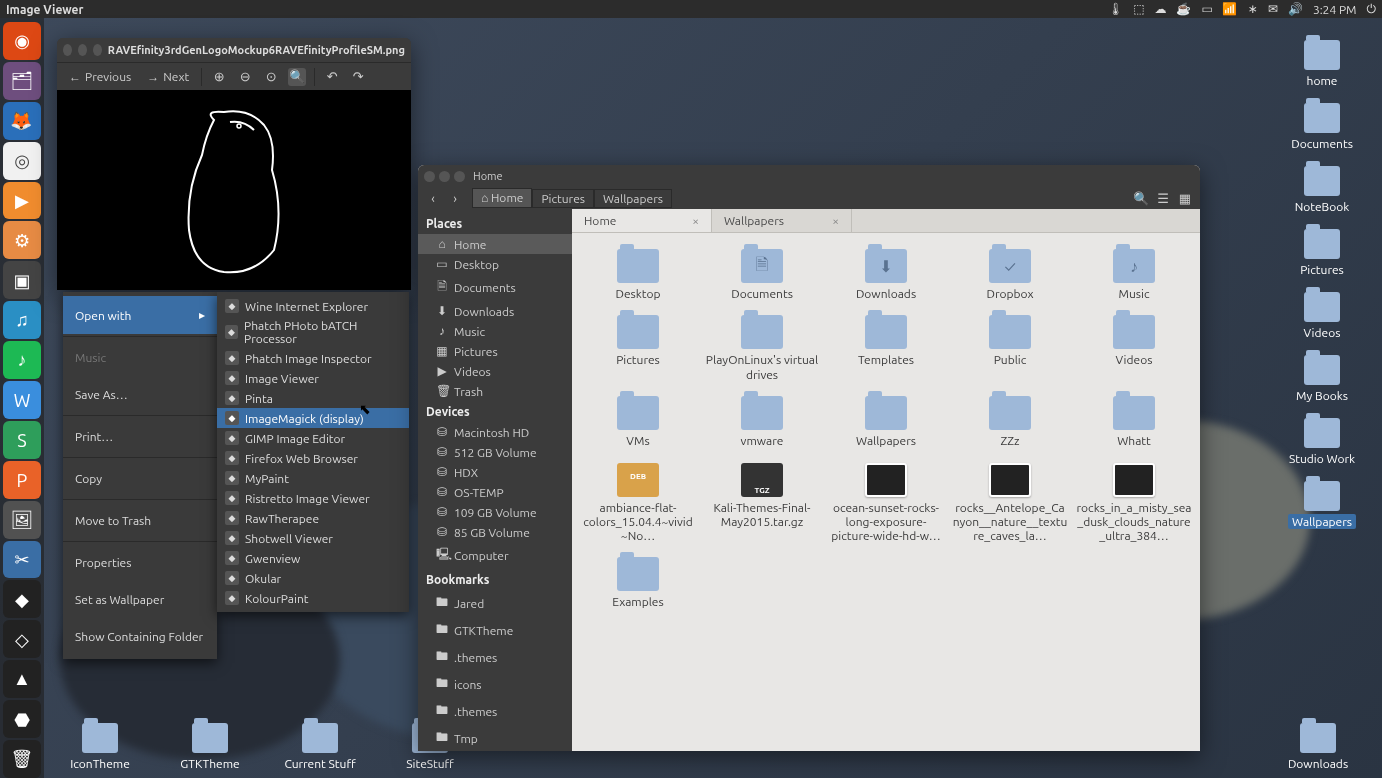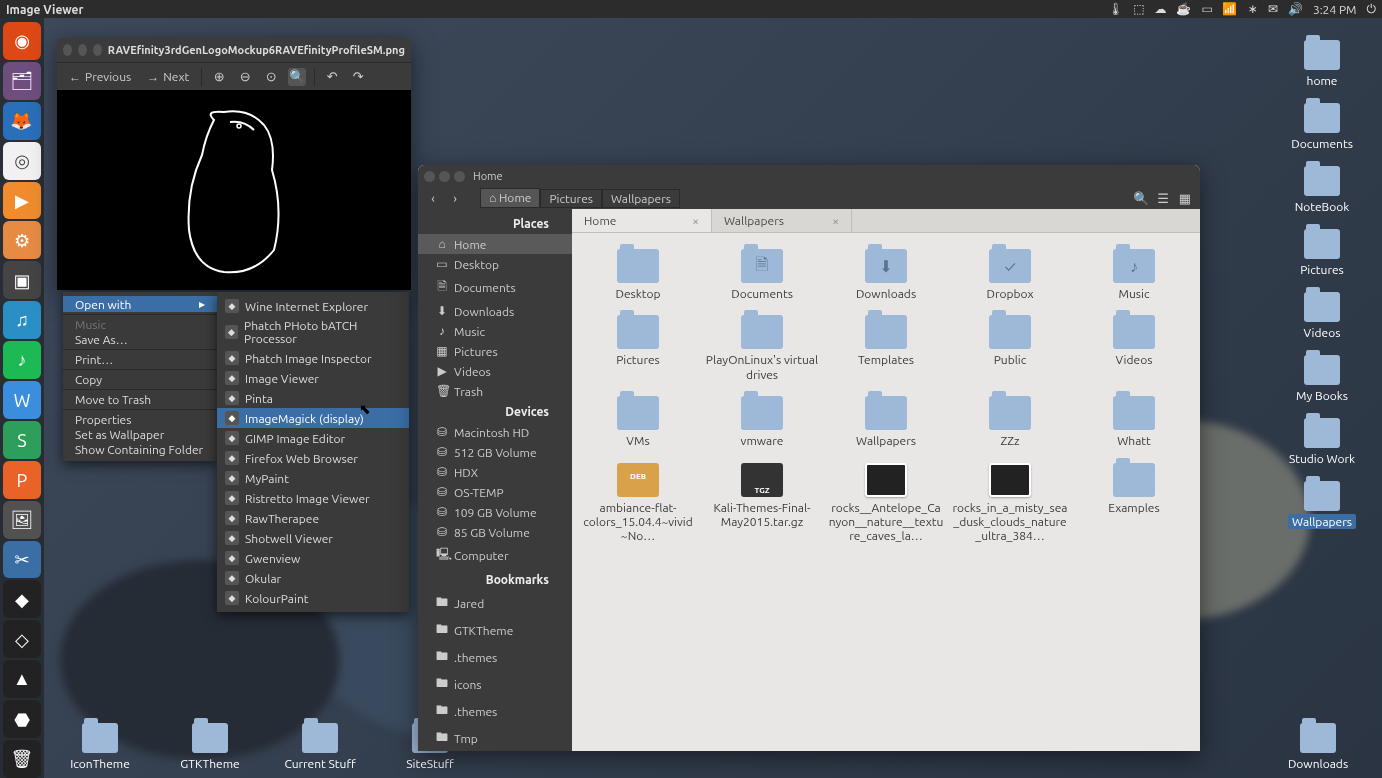--- a/index.html
+++ b/index.html
@@ -45,45 +45,45 @@
 .win-iv .toolbar { height:28px; display:flex; align-items:center; gap:8px; padding:0 8px; border-top:1px solid #2a2a2a; }
 .win-iv .toolbar .btn { display:flex; align-items:center; gap:4px; font-size:11px; color:#ccc; padding:2px 4px; }
 .win-iv .toolbar .sep { width:1px; height:18px; background:#2a2a2a; }
 .win-iv .toolbar .ibtn { width:18px; height:18px; display:flex; align-items:center; justify-content:center; color:#ccc; font-size:13px; }
 .win-iv .toolbar .ibtn.active { background:#555; border-radius:3px; }
 .win-iv .canvas { height:200px; background:#000; display:flex; align-items:center; justify-content:center; }
 .win-iv .canvas svg { width:160px; height:180px; }
 
 
 .ctx { position:absolute; left:63px; top:292px; width:154px; background:#3a3a3a; box-shadow:0 4px 12px rgba(0,0,0,0.6); padding:4px 0; }
-.ctx .mi { padding:1px 12px; color:#ddd; font-size:11px; display:flex; align-items:center; justify-content:space-between; }
+.ctx .mi { padding:12px 12px; color:#ddd; font-size:11px; display:flex; align-items:center; justify-content:space-between; }
 .ctx .mi.disabled { color:#777; }
 .ctx .mi.hl { background:#3a6ea5; color:#fff; }
 .ctx .sep { height:1px; background:#2a2a2a; margin:2px 0; }
 
 .submenu { position:absolute; left:217px; top:292px; width:192px; background:#3a3a3a; box-shadow:0 4px 12px rgba(0,0,0,0.6); padding:4px 0;}
 .submenu .mi { padding:3px 8px; color:#ddd; font-size:11px; display:flex; align-items:center; gap:6px; }
 .submenu .mi.hl { background:#3a6ea5; color:#fff; }
 .submenu .ic { width:14px; height:14px; display:inline-flex; align-items:center; justify-content:center; background:#555; border-radius:2px; font-size:9px;}
 
 
 .win-fm { position:absolute; left:418px; top:165px; width:782px; height:586px; background:#e8e7e5; border-radius:6px 6px 0 0; box-shadow:0 6px 24px rgba(0,0,0,0.5); display:flex; flex-direction:column; overflow:hidden;}
 .win-fm .fm-header { height:22px; background:#3b3b3b; display:flex; align-items:center; padding:0 6px; gap:4px; }
 .win-fm .wc { width:11px; height:11px; border-radius:50%; background:#555; }
 .win-fm .fm-title { color:#ccc; font-size:11px; margin-left:4px; }
 .win-fm .fm-toolbar { height:22px; background:#3b3b3b; display:flex; align-items:center; padding:0 6px; gap:4px; color:#ccc; }
 .win-fm .nav { width:18px; height:18px; display:flex; align-items:center; justify-content:center; font-size:13px; }
-.win-fm .breadcrumb { display:flex; align-items:center; gap:0; margin-left:12px; }
+.win-fm .breadcrumb { display:flex; align-items:center; gap:0; margin-left:4px; }
 .win-fm .crumb { padding:2px 8px; font-size:11px; border:1px solid #2a2a2a; background:#3b3b3b; }
 .win-fm .crumb.active { background:#555; }
 .win-fm .fm-toolbar-right { margin-left:auto; display:flex; gap:4px; }
 
 .win-fm .fm-body { flex:1; display:flex; min-height:0;}
 .sidebar { width:154px; background:#3b3b3b; color:#ccc; padding:4px 0; overflow-y:auto; font-size:11px;}
-.sidebar .hdr { padding:4px 23px; font-weight:bold; color:#eee;text-align:right; }
+.sidebar .hdr { padding:4px 8px; font-weight:bold; color:#eee; }
 .sidebar .si { padding:3px 8px 3px 18px; display:flex; align-items:center; gap:6px; }
 .sidebar .si.active { background:#5a5a5a; }
 .sidebar .si .sic { width:12px; text-align:center; }
 
 .content { flex:1; background:#e8e7e5; display:flex; flex-direction:column;}
 .tabbar { height:24px; background:#d9d7d3; display:flex; border-bottom:1px solid #c0beb9;}
 .tab { padding:4px 12px; font-size:11px; color:#4a4a4a; display:flex; align-items:center; gap:6px; border-right:1px solid #c0beb9; min-width:140px; justify-content:space-between;}
 .tab.active { background:#e8e7e5; }
 .tab .x { color:#888; }
 
@@ -494,20 +494,24 @@
           <div class="fitem">
             <div class="fic deb">DEB</div>
             <div class="lbl">ambiance-flat-colors_15.04.4~vivid~No…</div>
           </div>
           <div class="fitem">
             <div class="fic tgz">TGZ</div>
             <div class="lbl">Kali-Themes-Final-May2015.tar.gz</div>
           </div>
           <div class="fitem">
             <div class="fic thumb"></div>
+            <div class="lbl">ocean-sunset-rocks-long-exposure-picture-wide-hd-w…</div>
+          </div>
+          <div class="fitem">
+            <div class="fic thumb"></div>
             <div class="lbl">rocks__Antelope_Canyon__nature__texture_caves_la…</div>
           </div>
           <div class="fitem">
             <div class="fic thumb"></div>
             <div class="lbl">rocks_in_a_misty_sea_dusk_clouds_nature_ultra_384…</div>
           </div>
           <div class="fitem">
             <div class="fic folder-ic"></div>
             <div class="lbl">Examples</div>
           </div>

